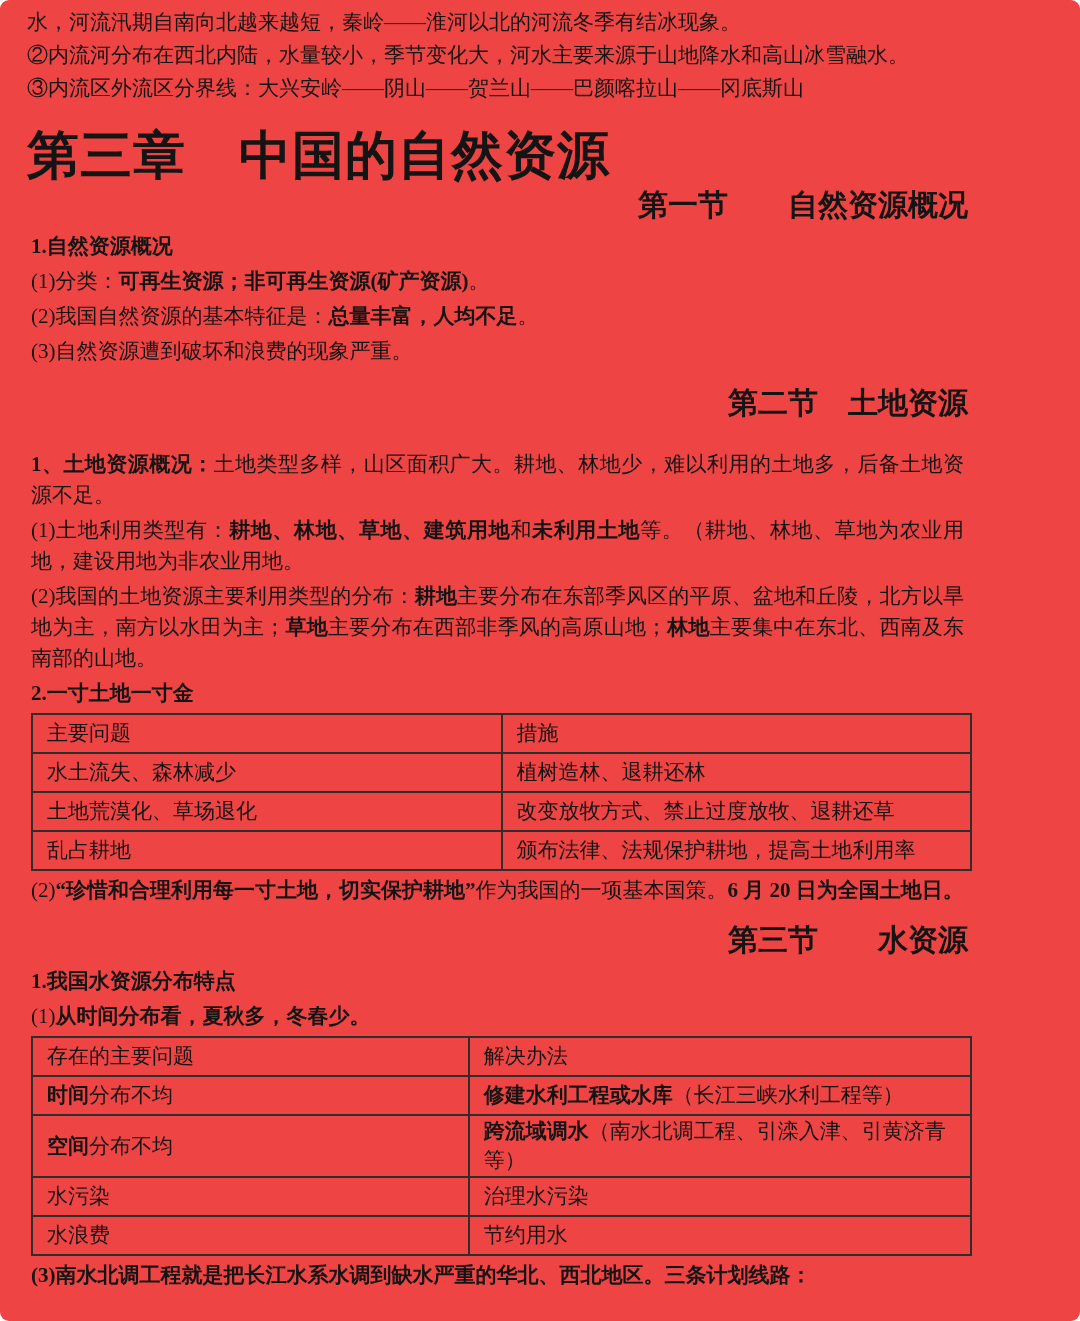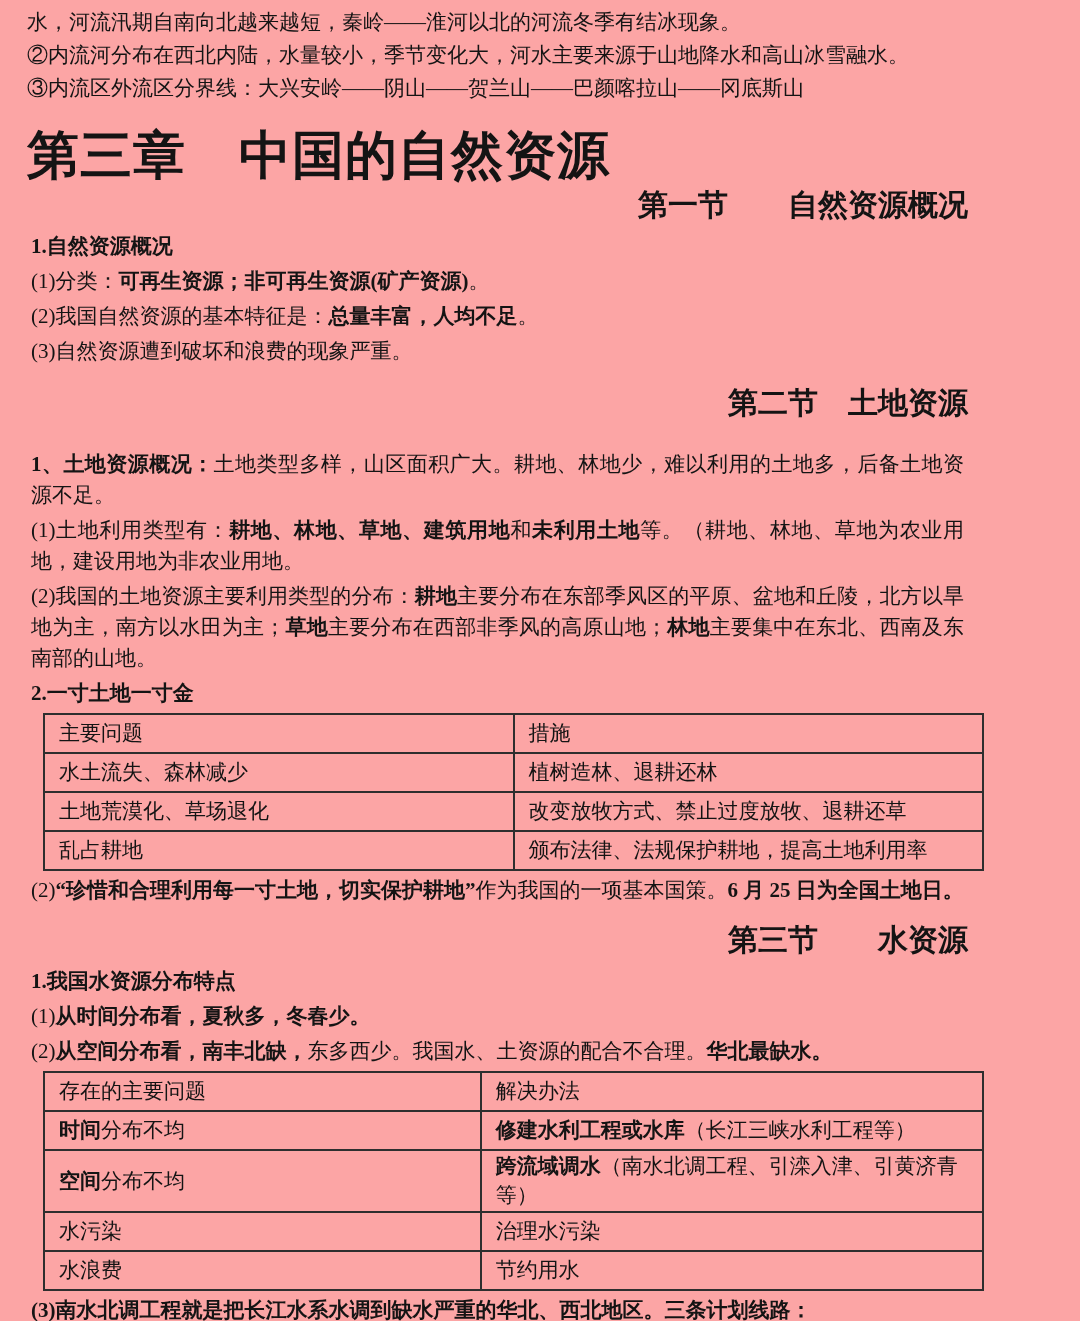--- a/index.html
+++ b/index.html
@@ -1,25 +1,26 @@
 <!DOCTYPE html>
 <html><head>
 <meta charset="utf-8">
 <style>
   html,body{margin:0;padding:0;background:#ffffff;}
   .page{
     position:relative;
     width:1080px;height:1321px;
     box-sizing:border-box;
     padding:6px 112px 0 27px;
-    background:#fca5a5;
+    background:#ef4444;
     color:#141414;
     font-family:"Liberation Serif", serif;
     font-size:21px;
     overflow:hidden;
+    border-radius:9px;
   }
   .para{line-height:33px;text-align:justify;margin:0;}
   .body-para{line-height:31px;text-align:justify;margin:4px;}
   .b{font-weight:bold;}
   .chapter-title{
     font-family:"Liberation Sans", sans-serif;
     font-size:52px;font-weight:bold;
     text-align:left;line-height:48px;
     margin:26px 0 0 0;letter-spacing:1px;
   }
@@ -29,21 +30,21 @@
     text-align:right;line-height:44px;
     margin:4px 0 0 0;
   }
   .section-title.gap-top{margin-top:14px;}
   .section-title.gap-top-lg{margin-top:12px;}
   .block-gap{margin-top:24px;}
   .small-gap{margin-top:4px;}
   table.doc-table{
     width:100%;
     border-collapse:collapse;
-    margin:3px 0 4px 16px;
+    margin:3px 0 4px 4px;
     table-layout:fixed;
   }
   table.doc-table td{
     border:2px solid #2e2e2e;
     height:35px;
     padding:1px 14px;
     vertical-align:middle;
     font-size:21px;
     line-height:29px;
   }
@@ -96,28 +97,27 @@
           <td><span>土地荒漠化、草场退化</span></td>
           <td><span>改变放牧方式、禁止过度放牧、退耕还草</span></td>
         </tr>
         <tr>
           <td><span>乱占耕地</span></td>
           <td><span>颁布法律、法规保护耕地，提高土地利用率</span></td>
         </tr>
       </tbody>
     </table>
 
-    <p class="body-para"><span>(2)</span><span class="b">“珍惜和合理利用每一寸土地，切实保护耕地”</span><span>作为我国的一项基本国策。</span><span class="b">6 月 25 日为全国土地日。</span></p>
+    <p class="body-para"><span>(2)</span><span class="b">“珍惜和合理利用每一寸土地，切实保护耕地”</span><span>作为我国的一项基本国策。</span><span class="b">6 月 20 日为全国土地日。</span></p>
   </div>
 
   <h2 class="section-title gap-top-lg">第三节　　水资源</h2>
   <div class="small-gap">
     <p class="body-para"><span class="b">1.我国水资源分布特点</span></p>
     <p class="body-para"><span>(1)</span><span class="b">从时间分布看，夏秋多，冬春少。</span></p>
-    <p class="body-para"><span>(2)</span><span class="b">从空间分布看，南丰北缺，</span><span>东多西少。我国水、土资源的配合不合理。</span><span class="b">华北最缺水。</span></p>
 
     <table class="doc-table t2">
       <colgroup>
           <col class="c1">
           <col>
         </colgroup>
       <tbody>
         <tr>
           <td>存在的主要问题</td>
           <td>解决办法</td>

